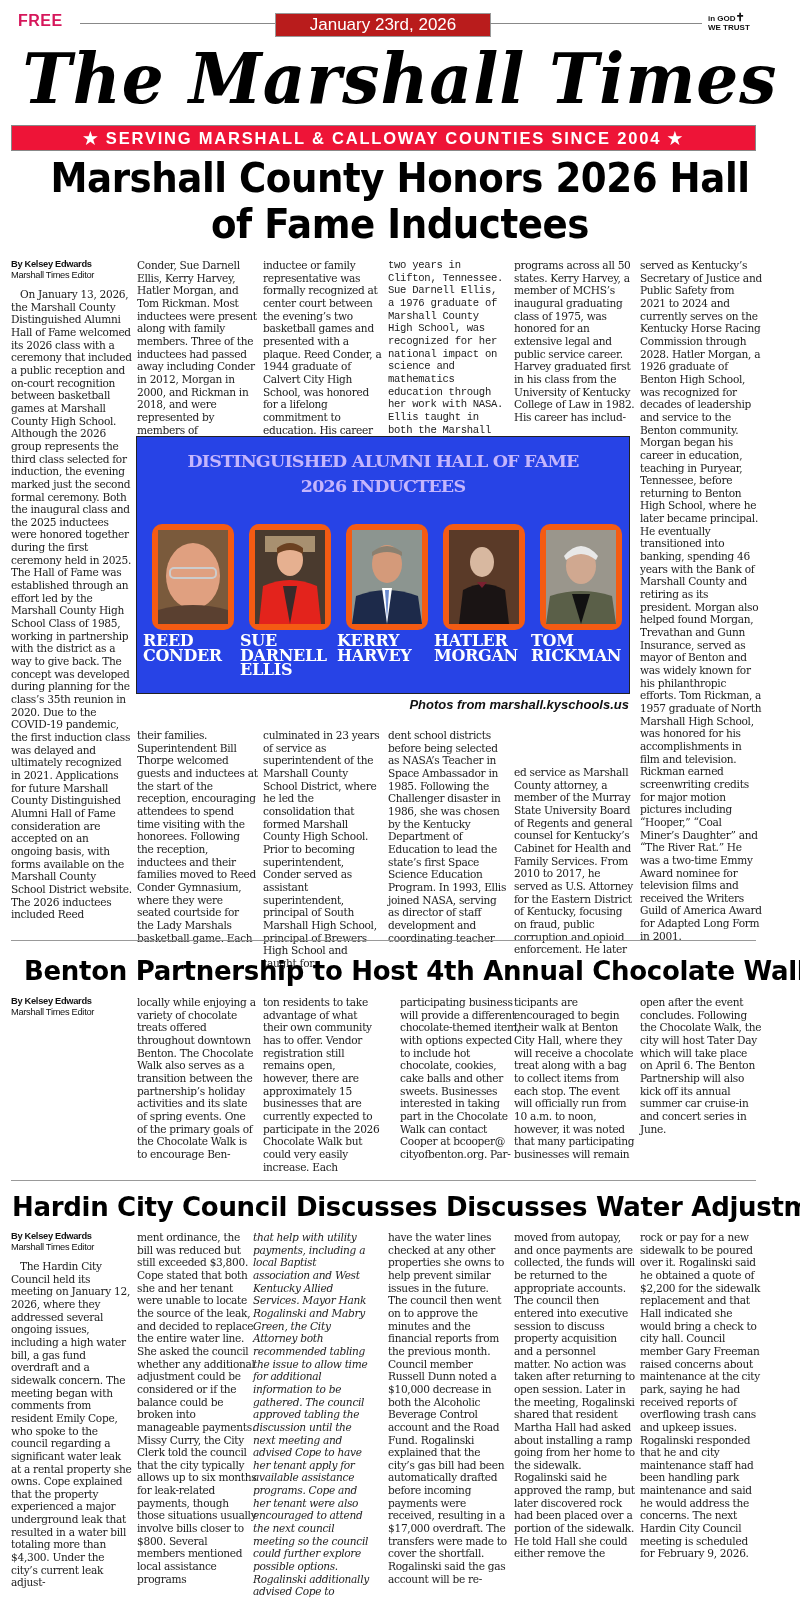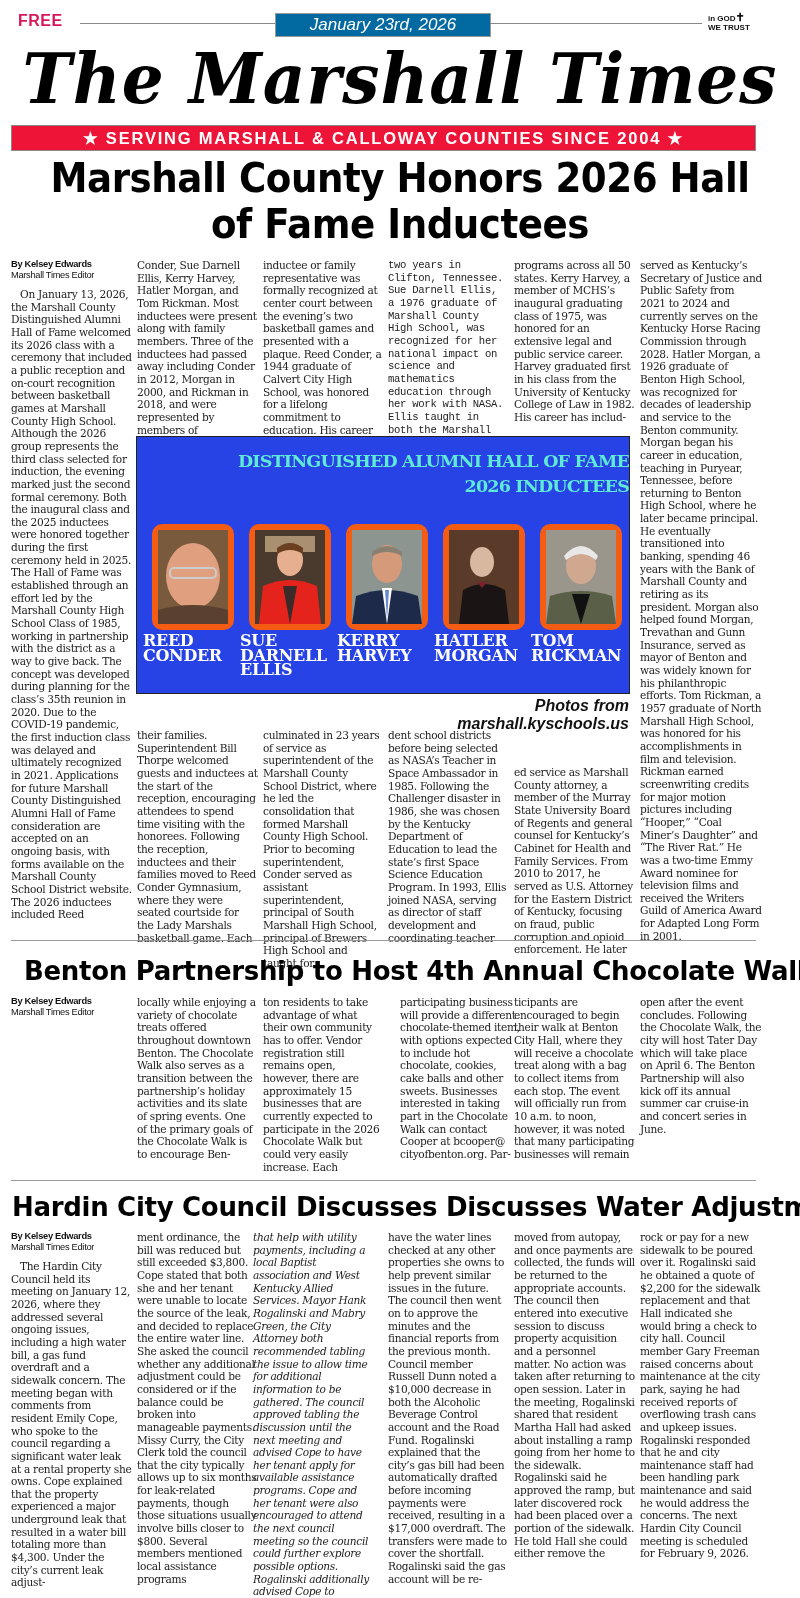--- a/index.html
+++ b/index.html
@@ -1,37 +1,37 @@
 <!DOCTYPE html>
 <html><head>
 <meta charset="utf-8">
 <style>
   html, body { margin: 0; padding: 0; background: #ffffff; }
   body { width: 800px; height: 1598px; overflow: hidden; position: relative; color: #1a1a1a; }
   .topbar { position: absolute; left: 0; top: 10px; width: 800px; height: 26px; }
   .free { position: absolute; left: 18px; top: 2px; font-family: "Liberation Sans", sans-serif; font-weight: bold; font-size: 16px; color: #d6175b; letter-spacing: 0.5px; }
   .topline { position: absolute; top: 13px; height: 1px; background: #888; }
-  .dateBox { position: absolute; left: 275px; top: 3px; width: 214px; height: 22px; background: #0369a1; border: 1px solid #999; color: #fff; font-family: "Liberation Sans", sans-serif; font-size: 17px; text-align: center; line-height: 22px; font-style: italic; }
+  .dateBox { position: absolute; left: 275px; top: 3px; width: 214px; height: 22px; background: #b91c1c; border: 1px solid #999; color: #fff; font-family: "Liberation Sans", sans-serif; font-size: 17px; text-align: center; line-height: 22px; }
   .motto { position: absolute; left: 708px; top: 3px; width: 50px; font-family: "Liberation Sans", sans-serif; font-weight: bold; font-size: 8px; line-height: 9px; color: #111; }
   .masthead { position: absolute; left: 0; top: 36px; width: 800px; text-align: center; font-family: "DejaVu Serif", serif; font-weight: bold; font-style: italic; font-size: 66px; line-height: 86px; color: #000; letter-spacing: 1px; transform: scaleY(1.05); }
   .banner { position: absolute; left: 11px; top: 125px; width: 743px; height: 24px; background: #ee1437; border: 1px solid #888; color: #fff; font-family: "Liberation Sans", sans-serif; font-weight: bold; font-size: 16.5px; letter-spacing: 1.8px; text-align: center; line-height: 24px; }
   .headline1 { position: absolute; left: 0; top: 155px; width: 800px; text-align: center; font-family: "DejaVu Sans", sans-serif; font-weight: bold; font-size: 40px; line-height: 46px; color: #000; transform: scaleX(0.93); letter-spacing: -0.5px; }
   .headline2 { position: absolute; left: 12px; width: 750px; font-family: "DejaVu Sans", sans-serif; font-weight: bold; font-size: 26px; line-height: 32px; color: #000; white-space: nowrap; letter-spacing: -0.3px; }
   .rule { position: absolute; left: 11px; width: 745px; height: 1px; background: #999; }
   .byline { font-family: "Liberation Sans", sans-serif; font-size: 9.3px; line-height: 11px; color: #111; }
   .byline b { font-weight: bold; }
   .col { position: absolute; font-family: "DejaVu Serif", serif; font-size: 10.6px; line-height: 12.65px; color: #222; letter-spacing: -0.3px; }
   .col p { margin: 0; }
   .indent { text-indent: 9px; }
   .graphic { position: absolute; left: 136px; top: 436px; width: 492px; height: 256px; background: #2743e6; border: 1px solid #222; }
-  .g-title { position: absolute; left: 0; top: 12px; width: 100%; text-align: right; font-family: "DejaVu Serif", serif; font-weight: bold; font-size: 17.5px; line-height: 25px; color: #5eead4; letter-spacing: -0.8px; }
+  .g-title { position: absolute; left: 0; top: 12px; width: 100%; text-align: center; font-family: "DejaVu Serif", serif; font-weight: bold; font-size: 17.5px; line-height: 25px; color: #c4b5fd; letter-spacing: -0.8px; }
   .portrait { position: absolute; top: 87px; width: 82px; height: 106px; border-radius: 10px; background: #f45b13; }
   .portrait .photo { position: absolute; left: 6px; top: 6px; width: 70px; height: 94px; }
   .pname { position: absolute; top: 197px; width: 100px; text-align: left; font-family: "DejaVu Serif", serif; font-weight: bold; font-size: 16px; line-height: 14.5px; color: #fff; letter-spacing: -0.3px; }
-  .credit { position: absolute; left: 380px; top: 697px; width: 249px; text-align: right; font-family: "Liberation Sans", sans-serif; font-weight: bold; font-style: italic; font-size: 16px; color: #111; }
+  .credit { position: absolute; left: 380px; top: 697px; width: 249px; text-align: right; font-family: "Liberation Sans", sans-serif; font-weight: bold; font-style: italic; font-size: 13px; color: #111; }
 </style>
 </head>
 <body>
 
 <div class="topbar">
   <span class="free">FREE</span>
   <div class="topline" style="left:80px;width:195px;"></div>
   <div class="dateBox">January 23rd, 2026</div>
   <div class="topline" style="left:490px;width:212px;"></div>
   <div class="motto">

